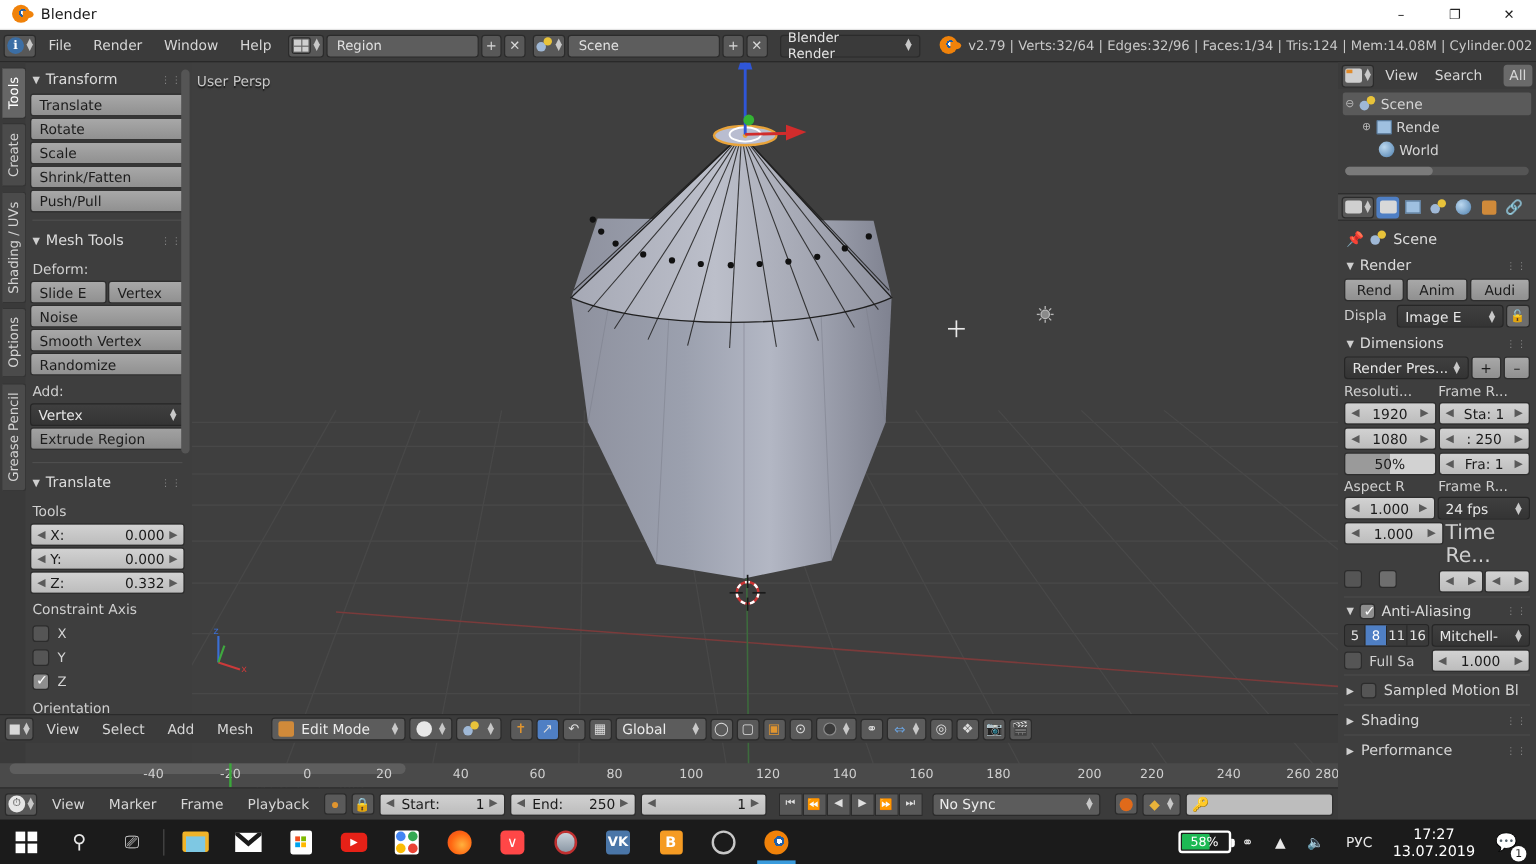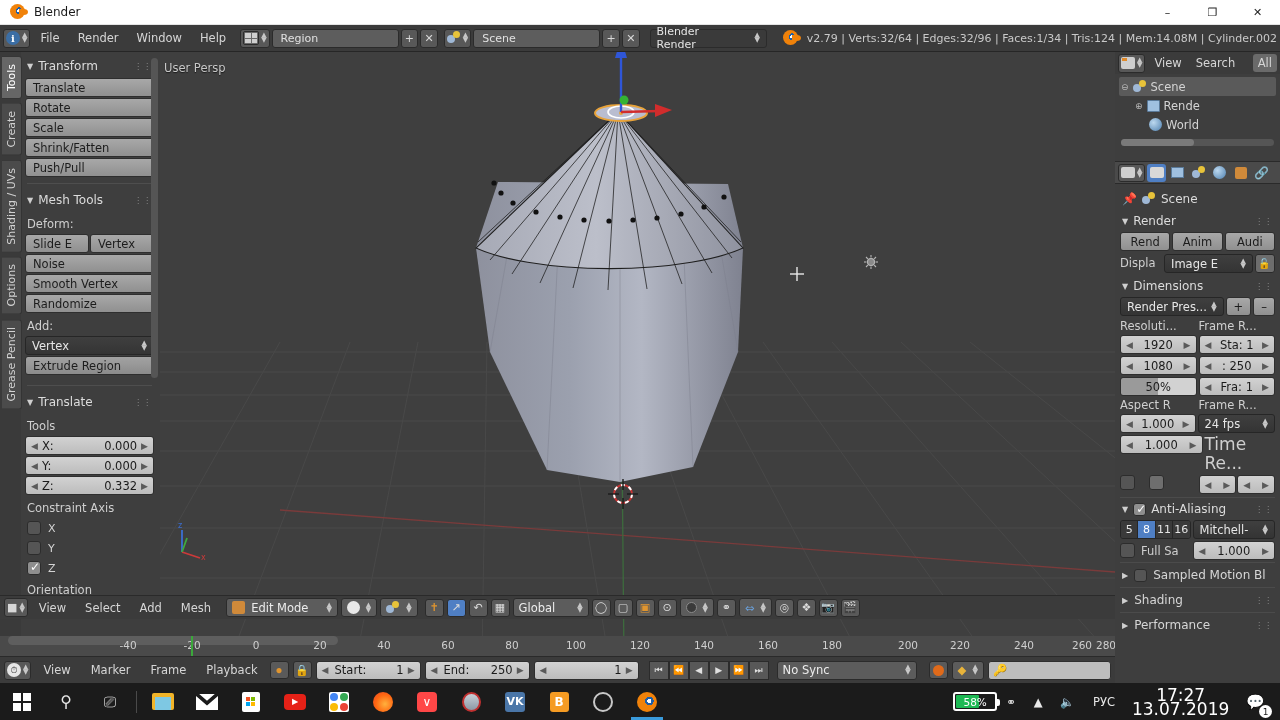--- a/index.html
+++ b/index.html
@@ -198,21 +198,21 @@
 
   
   .taskbar {
     position:absolute; bottom:0; left:0; width:1280px; height:37px; background:#1b1b1b;
     display:flex; align-items:center;
   }
   .tk { width:44px; height:37px; display:flex; align-items:center; justify-content:center; position:relative;}
   .tk.active:after { content:""; position:absolute; bottom:0; left:6px; right:6px; height:3px; background:#3a9bdc;}
   .tray { margin-left:auto; display:flex; align-items:center; gap:0px; padding-right:6px; }
   .tray-item { padding:0 9px; color:#e8e8e8; font-size:11.5px; display:flex; align-items:center; height:37px;}
-  .clock { text-align:center; line-height:14px; font-size:17px; color:#fff; padding:0 8px; }
+  .clock { text-align:center; line-height:14px; font-size:12px; color:#fff; padding:0 8px; }
   .battery {
     border:2px solid #fff; border-radius:3px; width:44px; height:19px; position:relative;
     display:flex;align-items:center;justify-content:center; color:#fff; font-size:10.5px;
   }
   .battery:after{content:"";position:absolute;right:-5px;top:5px;width:3px;height:7px;background:#fff;border-radius:0 2px 2px 0;}
   .battery .fill{position:absolute;left:1px;top:1px;bottom:1px;background:#1db954;border-radius:1px;}
   .battery span{position:relative;z-index:2;}
   .notif { position:relative; }
   .notif .badge {
     position:absolute; right:2px; bottom:2px; width:13px;height:13px;border-radius:50%;

